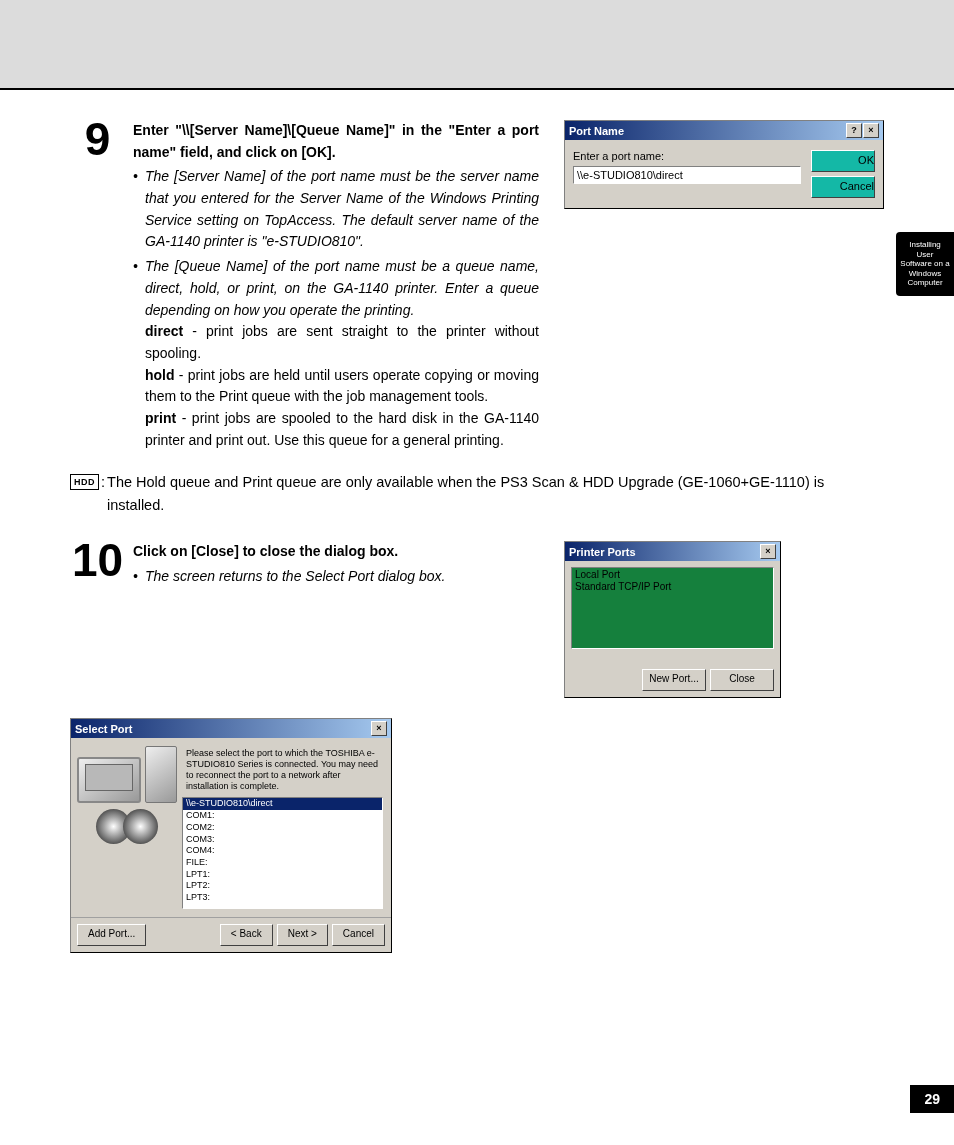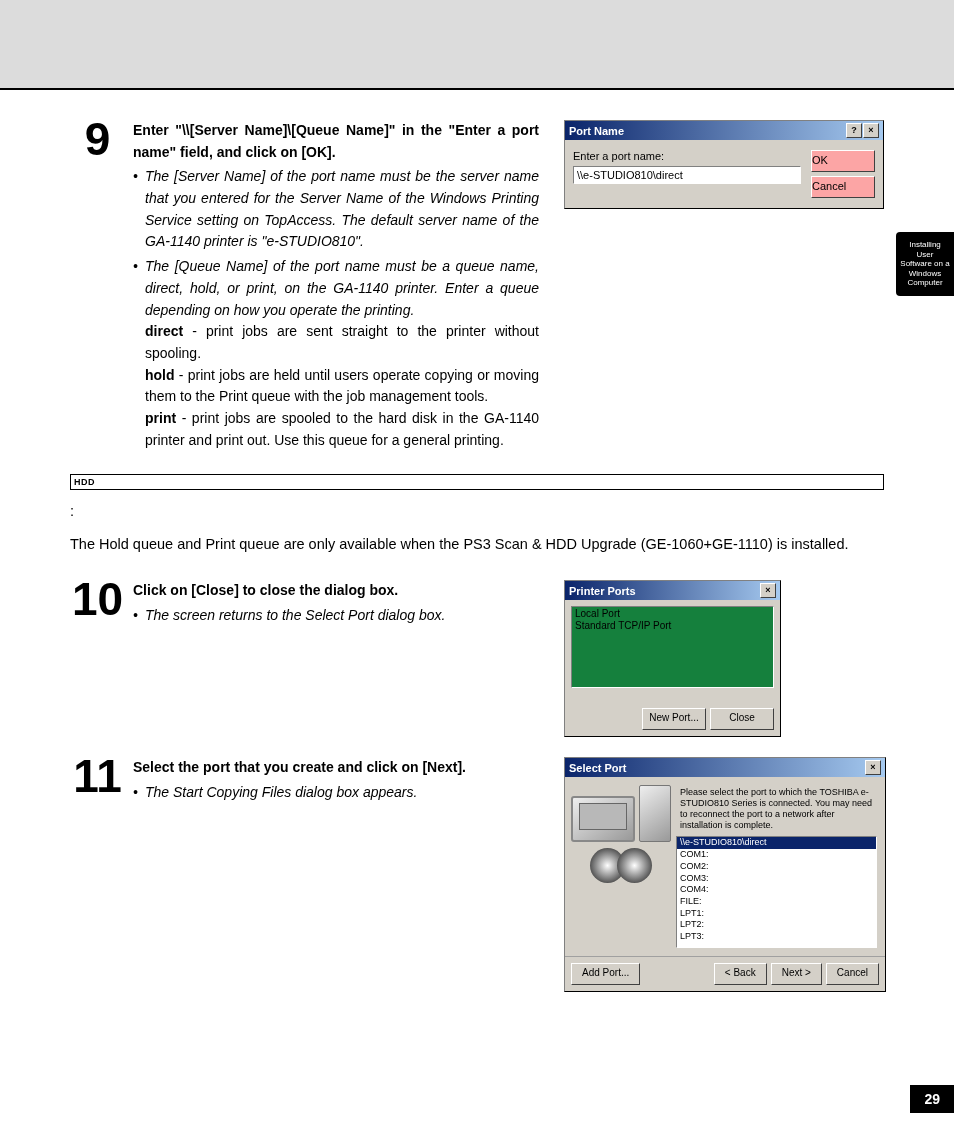--- a/index.html
+++ b/index.html
@@ -119,38 +119,37 @@
     border: 1px solid #808080;
     border-right-color:#fff;
     border-bottom-color:#fff;
     box-sizing: border-box;
     padding: 1px 3px;
     font-size: 11px;
     font-family: "MS Sans Serif", Tahoma, sans-serif;
   }
   .dlg-btns { display: flex; flex-direction: column; gap: 4px;}
   .win-btn {
-    background: #fca5a5;
+    background: #14b8a6;
     border: 1px solid #fff;
     border-right-color:#404040;
     border-bottom-color:#404040;
     width: 62px; height: 20px;
     font-size: 11px;
-    text-align: left;
+    text-align: right;
     line-height: 18px;
   }
 
   
   .note-block {
     display: flex;
-    gap: 10px;
+    gap: 2px;
     font-size: 14.5px;
     line-height: 1.55;
     margin: 8px 0 25px 0;
-    flex-direction: column;
   }
   .hdd-icon {
     border: 1.5px solid #000;
     font-size: 9px;
     font-weight: bold;
     padding: 0 3px;
     height: 14px;
     line-height: 14px;
     margin-top: 3px;
     flex-shrink:0;
@@ -327,27 +326,20 @@
             <div class="pp-btns">
               <div class="pp-btn">New Port...</div>
               <div class="pp-btn">Close</div>
             </div>
           </div>
         </div>
       </div>
     </div>
 
     <div class="step-block">
-      <div class="step-left">
-        <div class="step-num">11</div>
-        <div class="step-text">
-          <div class="step-title">Select the port that you create and click on [Next].</div>
-          <div class="bullet-item">The Start Copying Files dialog box appears.</div>
-        </div>
-      </div>
       <div class="dialog-col">
         <div class="dlg sp-dlg">
           <div class="titlebar">
             <span>Select Port</span>
             <div class="titlebar-btns">
               <div class="title-btn">×</div>
             </div>
           </div>
           <div class="sp-body">
             <div class="sp-icon-area">

